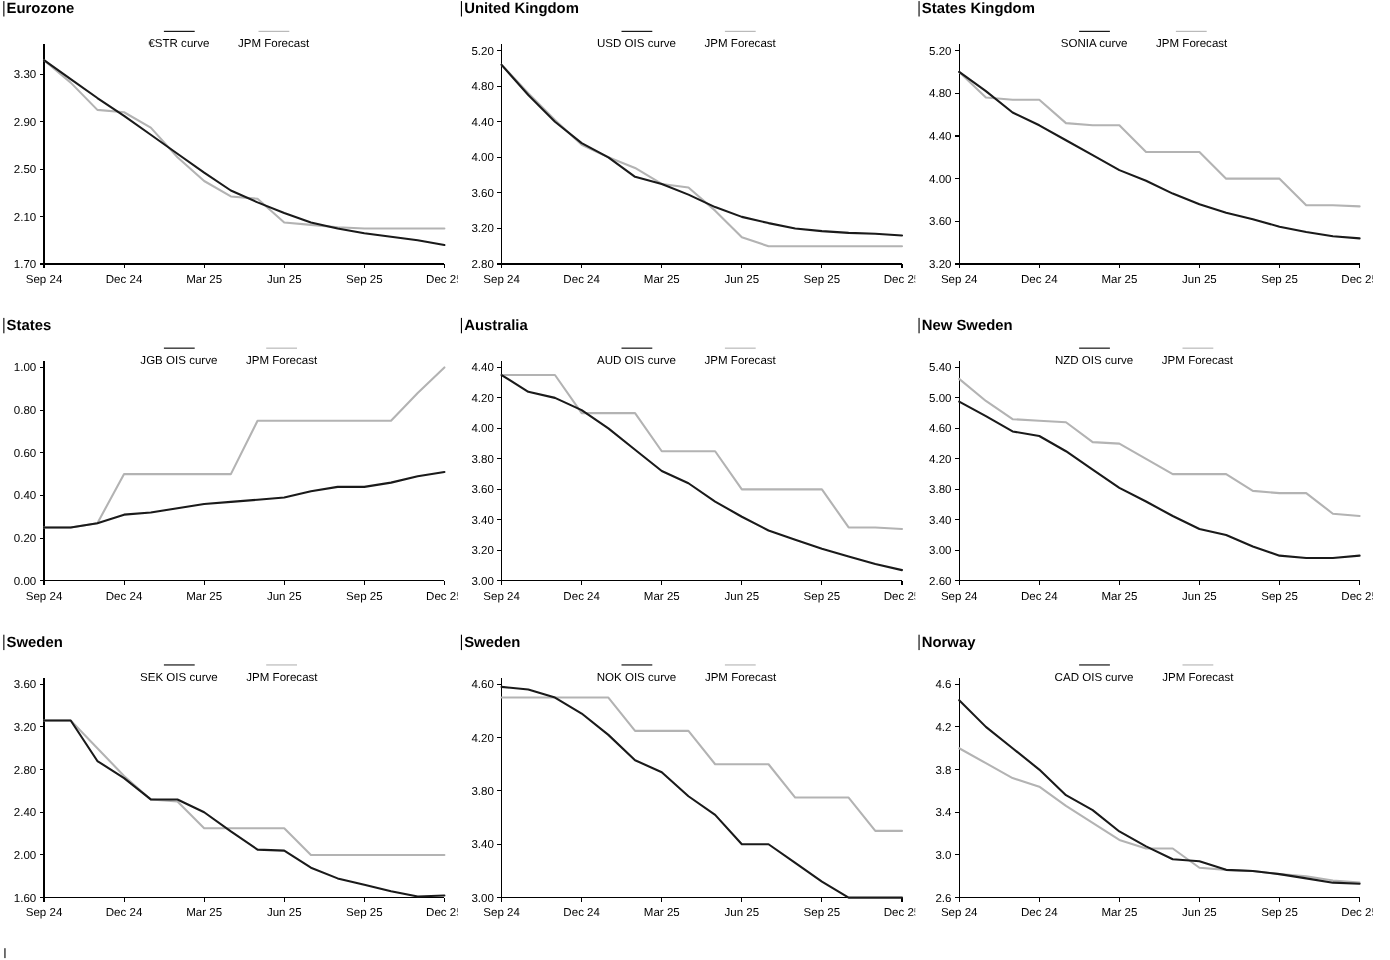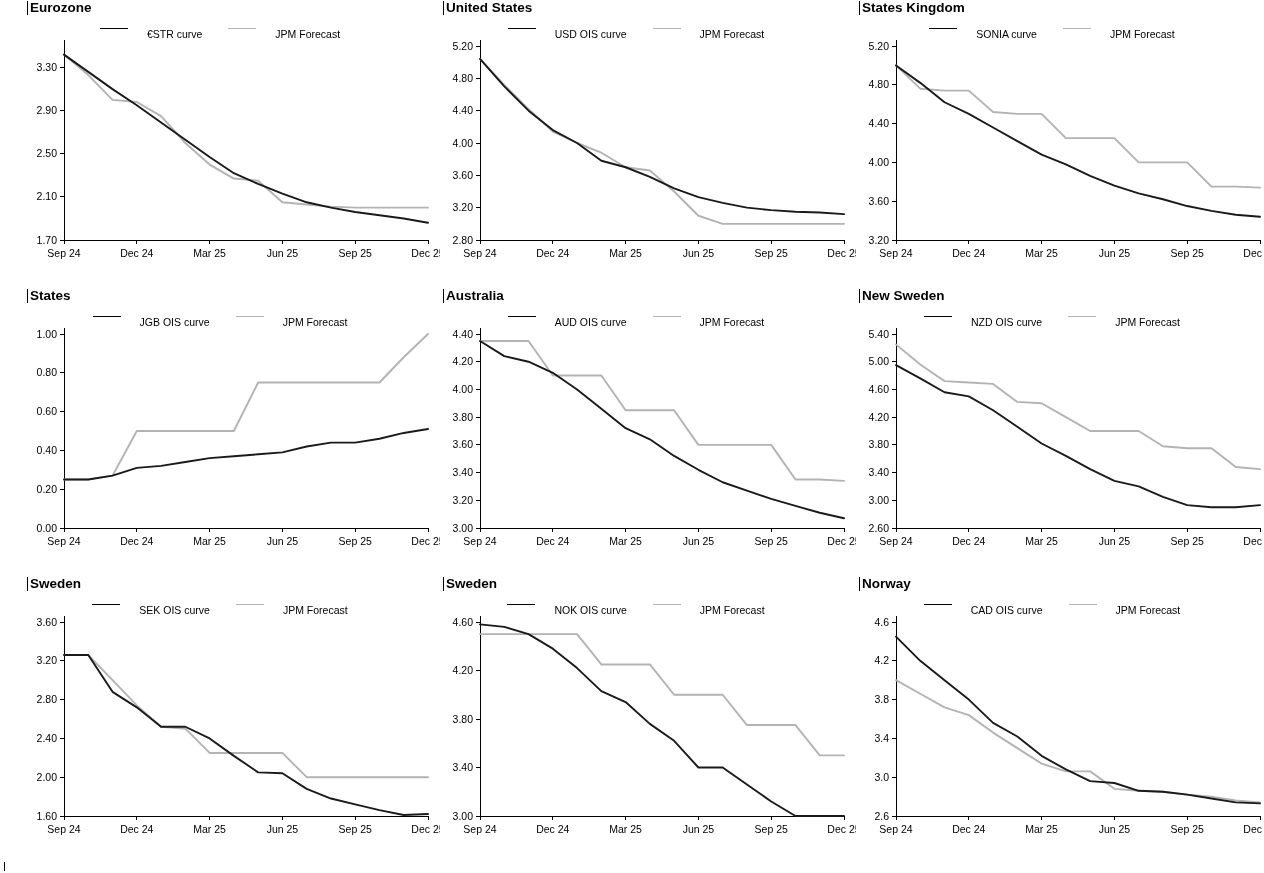--- a/index.html
+++ b/index.html
@@ -17,21 +17,20 @@
   #grid {
     display: grid;
     grid-template-columns: 416px 416px 416px;
     grid-template-rows: 288px 288px 288px;
     width: 1248px;
   }
   .panel {
     position: relative;
     box-sizing: border-box;
     padding: 0;
-    margin-left: 24px;
   }
   .panel-title {
     position: absolute;
     left: 6px;
     top: 0px;
     font-size: 13.5px;
     font-weight: bold;
     line-height: 16px;
     white-space: nowrap;
   }
@@ -49,23 +48,24 @@
     left: 0;
     width: 100%;
     display: flex;
     justify-content: center;
     gap: 26px;
     font-size: 10.5px;
     pointer-events: none;
   }
   .legend-item {
     display: flex;
-    align-items: flex-start;
-    gap: 19px;
+    align-items: center;
+    gap: 5px;
     white-space: nowrap;
+    flex-direction: column;
   }
   .legend-swatch {
     display: inline-block;
     width: 28px;
     height: 0;
     border-top: 1.6px solid #000;
   }
   .legend-swatch.fc {
     border-top-color: #b3b3b3;
   }
@@ -156,21 +156,21 @@
         <text x="331.2" y="257" text-anchor="middle">Sep 25</text>
         <line x1="404" y1="240" x2="404" y2="244" class="tick"></line>
         <text x="404" y="257" text-anchor="middle">Dec 25</text>
         <path d="M40.00 54.62 L64.27 75.10 L88.53 99.89 L112.80 102.04 L137.07 116.06 L161.33 143.00 L185.60 164.56 L209.87 178.57 L234.13 180.72 L258.40 202.28 L282.67 204.43 L306.93 206.59 L331.20 207.67 L355.47 207.67 L379.73 207.67 L404.00 207.67" class="series-forecast"></path>
         <path d="M40.00 54.62 L64.27 71.87 L88.53 89.11 L112.80 105.28 L137.07 122.52 L161.33 139.77 L185.60 157.01 L209.87 173.18 L234.13 183.96 L258.40 193.66 L282.67 202.28 L306.93 207.67 L331.20 211.98 L355.47 215.21 L379.73 218.44 L404.00 222.76" class="series-actual"></path>
       </svg>
   </div>
 
   <div class="panel">
     <span class="title-tick"></span>
-    <div class="panel-title">United States</div>
+    <div class="panel-title">United Kingdom</div>
     <div class="legend">
       <div class="legend-item">
         <span class="legend-swatch"></span>
         <span>USD OIS curve</span>
       </div>
       <div class="legend-item">
         <span class="legend-swatch fc"></span>
         <span>JPM Forecast</span>
       </div>
     </div>

